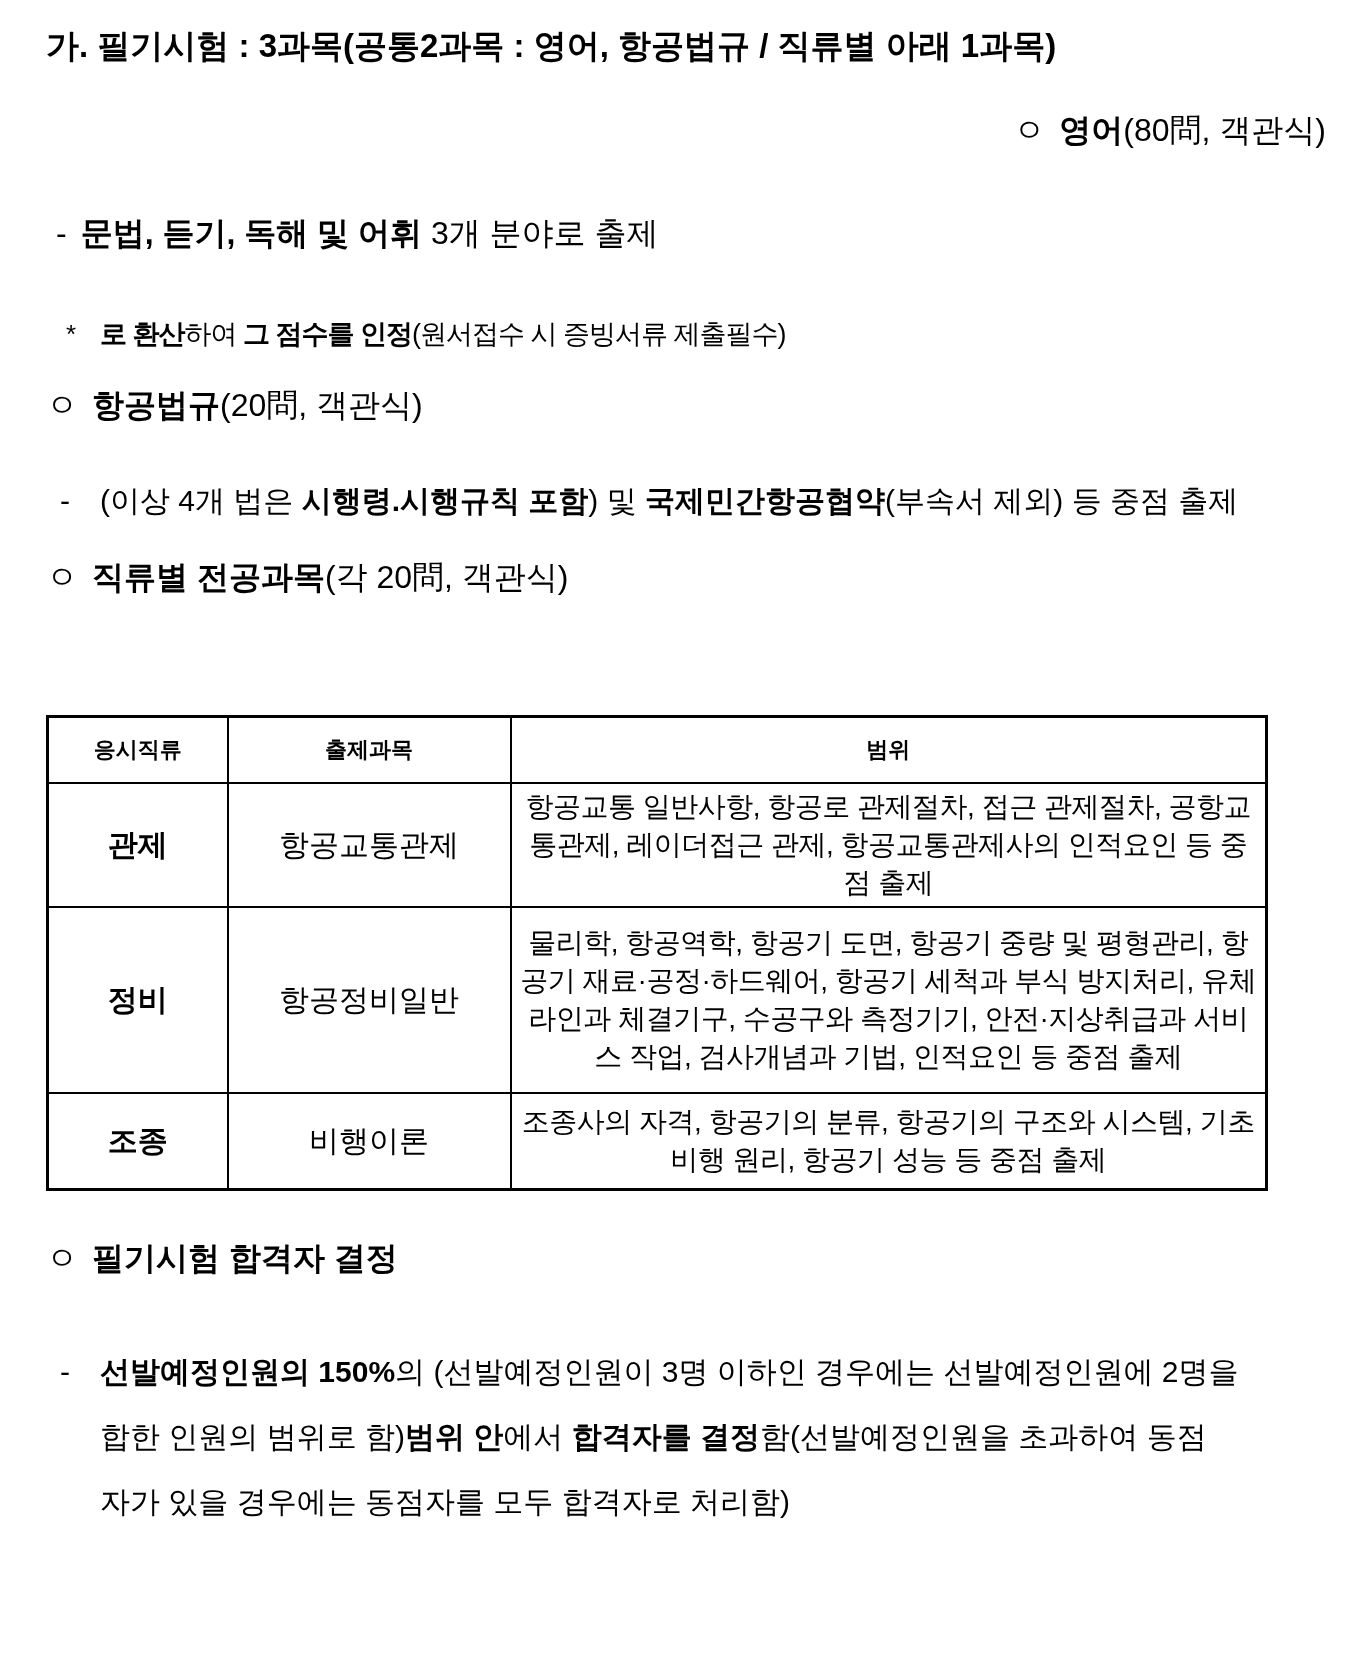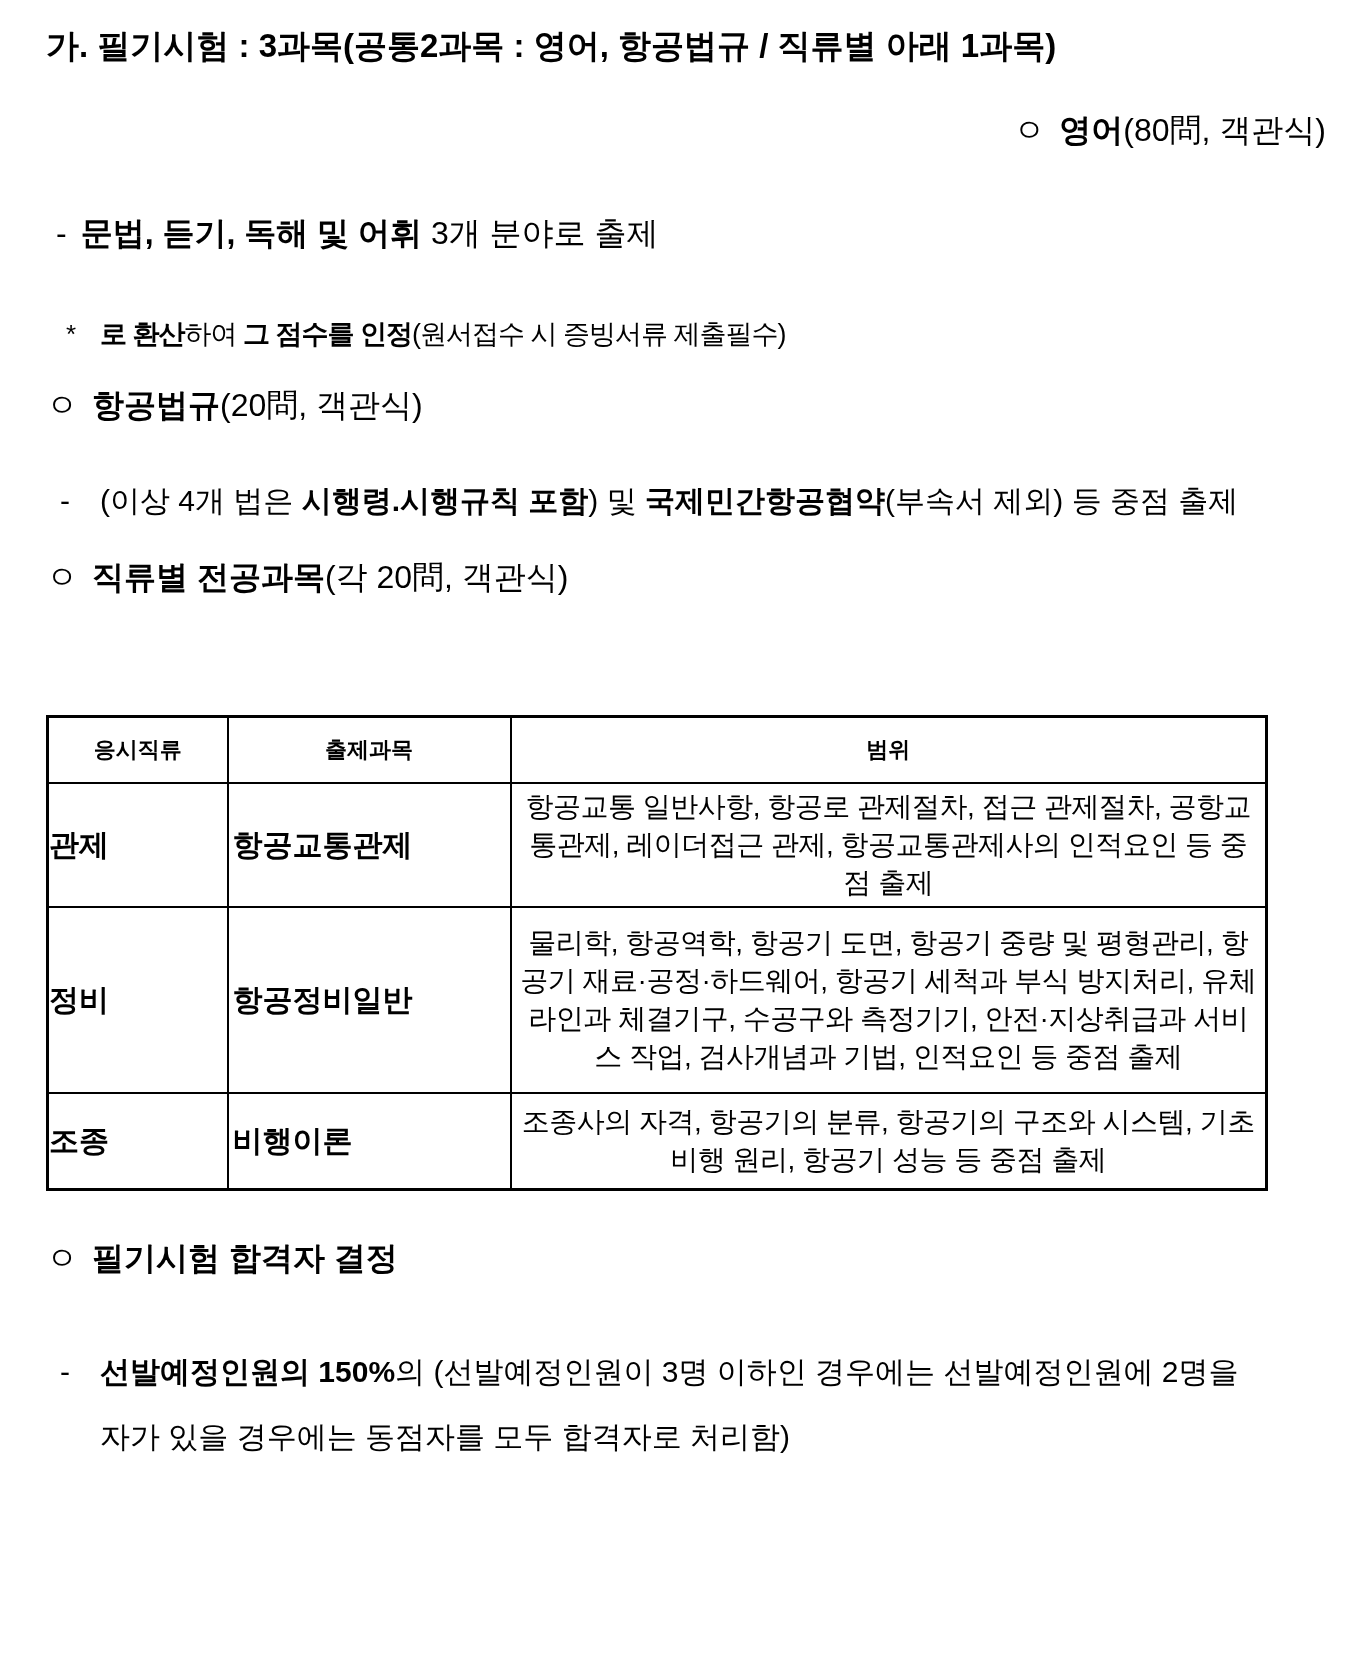--- a/index.html
+++ b/index.html
@@ -91,27 +91,28 @@
   table.subjects th {
     font-size: 22px;
     font-weight: 700;
     text-align: center;
     height: 64px;
     padding: 0;
   }
   td.cat {
     font-size: 30px;
     font-weight: 700;
+    text-align: center;
     vertical-align: middle;
     padding: 0;
   }
   td.subj {
     font-size: 30px;
-    font-weight: 700;
-    text-align: left;
+    font-weight: 400;
+    text-align: center;
     vertical-align: middle;
     padding: 4px;
   }
   td.scope {
     font-size: 28px;
     line-height: 38px;
     text-align: center;
     vertical-align: middle;
     padding: 4px 6px;
     letter-spacing: -0.5px;
@@ -183,16 +184,17 @@
   </tbody>
     </table>
 
   <div class="o-item m-pass">
     <span class="marker">ㅇ</span><span><b>필기시험 합격자 결정</b></span>
   </div>
 
   <div class="hang pass-detail">
     <span class="marker">-</span>
     <div class="line"><b>선발예정인원의 150%</b><span>의 (선발예정인원이 3명 이하인 경우에는 선발예정인원에 2명을</span></div>
+    <div class="line"><span>합한 인원의 범위로 함)</span><b>범위 안</b><span>에서 </span><b>합격자를 결정</b><span>함(선발예정인원을 초과하여 동점</span></div>
     <div class="line"><span>자가 있을 경우에는 동점자를 모두 합격자로 처리함)</span></div>
   </div>
 
 </div>
 
 </body></html>

